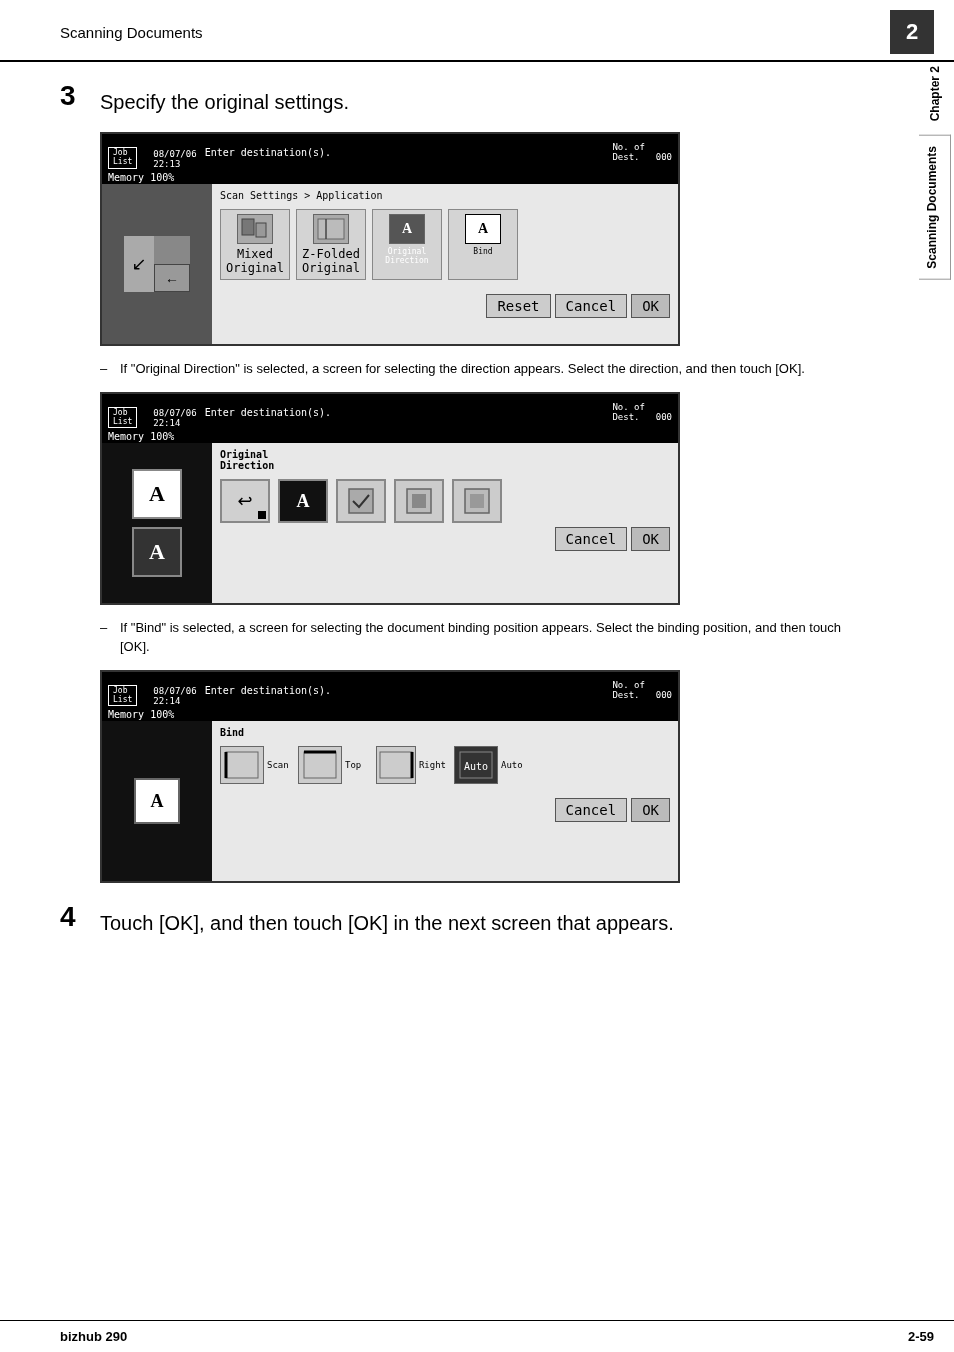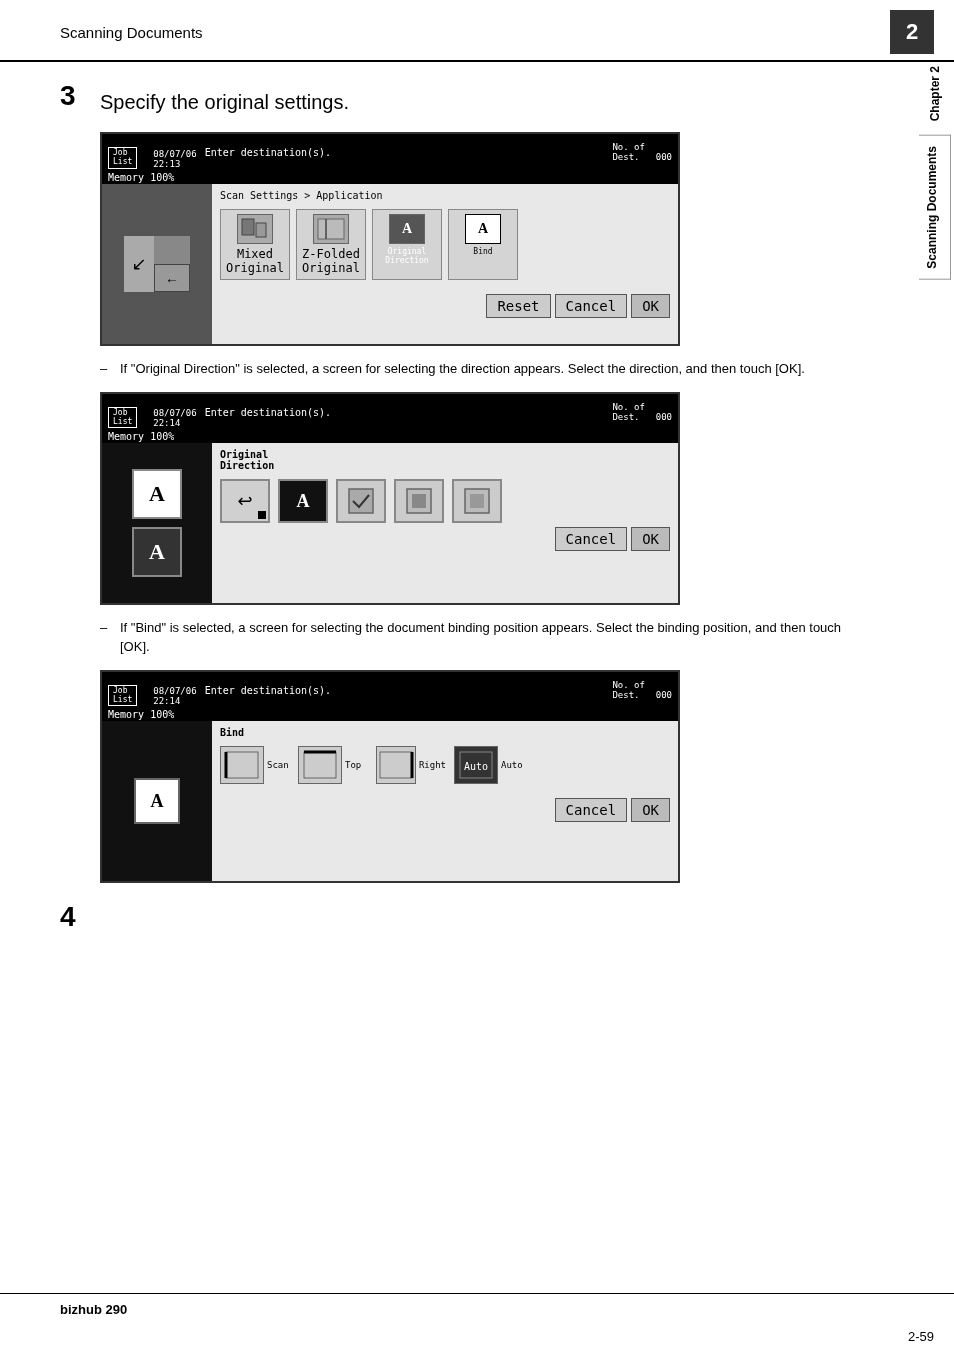--- a/index.html
+++ b/index.html
@@ -299,22 +299,21 @@
       border-top: 1px solid #000;
       display: flex;
       justify-content: space-between;
       padding: 8px 20px 8px 60px;
       font-size: 13px;
     }
     .footer-model {
       font-weight: bold;
     }
     .footer-page {
-      font-weight: normal;
-      margin-top: 27px;
+      font-weight: bold;
     }
 
     
     .bind-icons-row {
       display: flex;
       gap: 8px;
       margin-bottom: 10px;
     }
     .bind-btn {
       display: flex;
@@ -579,20 +578,21 @@
         <div class="screen-bottom-buttons">
           <button class="screen-btn">Cancel</button>
           <button class="screen-btn ok">OK</button>
         </div>
       </div>
     </div>
   </div>
 
   <div class="step" style="margin-top:20px;">
     <div class="step-number">4</div>
+    <div class="step-text">Touch [OK], and then touch [OK] in the next screen that appears.</div>
   </div>
 
 </div>
 
 <div class="page-footer">
   <span class="footer-model">bizhub 290</span>
   <span class="footer-page">2-59</span>
 </div>
 
 </body></html>

